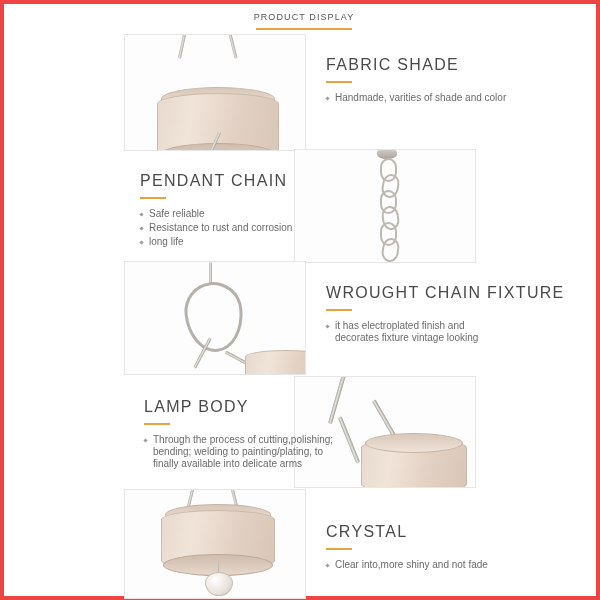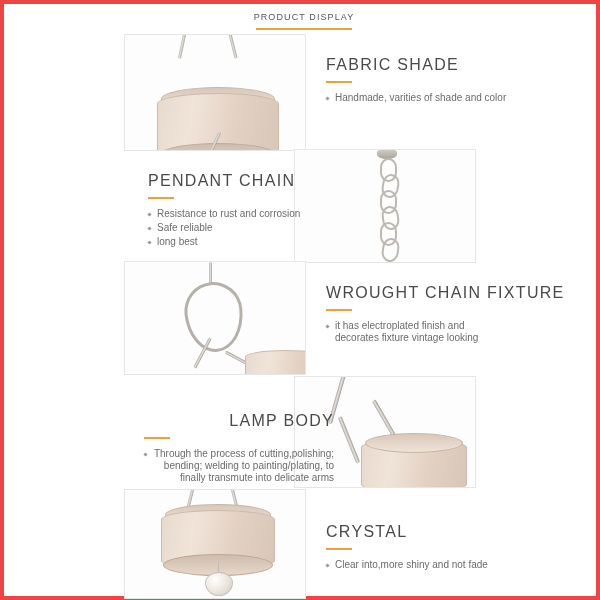--- a/index.html
+++ b/index.html
@@ -209,27 +209,27 @@
           <div class="link" style="left:85px; top:8px; width:13px; height:20px;"></div>
           <div class="link" style="left:87px; top:24px; width:13px; height:20px; transform:rotate(10deg);"></div>
           <div class="link" style="left:85px; top:40px; width:13px; height:20px;"></div>
           <div class="link" style="left:87px; top:56px; width:13px; height:20px; transform:rotate(-8deg);"></div>
           <div class="link" style="left:85px; top:72px; width:13px; height:20px;"></div>
           <div class="link" style="left:87px; top:88px; width:13px; height:20px; transform:rotate(8deg);"></div>
         </div>
       </div>
     </div>
 
-    <div class="text-block" style="left:144px; top:168px; width:185px;">
+    <div class="text-block" style="left:136px; top:168px; width:185px;">
       <div class="block-title">PENDANT CHAIN</div>
       <div class="block-rule"></div>
       <ul class="bullets">
+        <li>Safe reliable</li>
         <li>Resistance to rust and corrosion</li>
-        <li>Safe reliable</li>
-        <li>long best</li>
+        <li>long life</li>
       </ul>
     </div>
   </div>
 
   <div class="section">
     <div class="photo" style="left:120px; top:257px; width:180px; height:112px;">
       <div class="photo-inner">
         <div class="art">
           <div class="rod" style="left:84px; top:0px; width:3px; height:22px;"></div>
           <div class="oval" style="left:60px; top:20px; width:52px; height:64px; border-radius:50% 50% 50% 50% / 42% 42% 58% 58%; transform:rotate(-6deg);"></div>
@@ -256,27 +256,27 @@
         <div class="art">
           <div class="rod-d" style="left:40px; top:-4px; width:4px; height:52px; transform:rotate(16deg);"></div>
           <div class="rod-d" style="left:52px; top:38px; width:4px; height:50px; transform:rotate(-22deg);"></div>
           <div class="rod-d" style="left:88px; top:20px; width:4px; height:46px; transform:rotate(-30deg);"></div>
           <div class="shade" style="left:66px; top:62px; width:104px; height:52px;"></div>
           <div class="shade-top" style="left:70px; top:56px; width:96px; height:18px;"></div>
         </div>
       </div>
     </div>
 
-    <div class="text-block" style="left:140px; top:408px; width:190px;text-align:right;">
+    <div class="text-block" style="left:140px; top:394px; width:190px;">
       <div class="block-title">LAMP BODY</div>
       <div class="block-rule"></div>
       <ul class="bullets">
         <li>Through the process of cutting,polishing;
 bending; welding to painting/plating, to
-finally transmute into delicate arms</li>
+finally available into delicate arms</li>
       </ul>
     </div>
   </div>
 
   <div class="section">
     <div class="photo" style="left:120px; top:485px; width:180px; height:108px;">
       <div class="photo-inner">
         <div class="art">
           <div class="rod" style="left:64px; top:-4px; width:3px; height:24px; transform:rotate(14deg);"></div>
           <div class="rod" style="left:108px; top:-4px; width:3px; height:24px; transform:rotate(-14deg);"></div>

